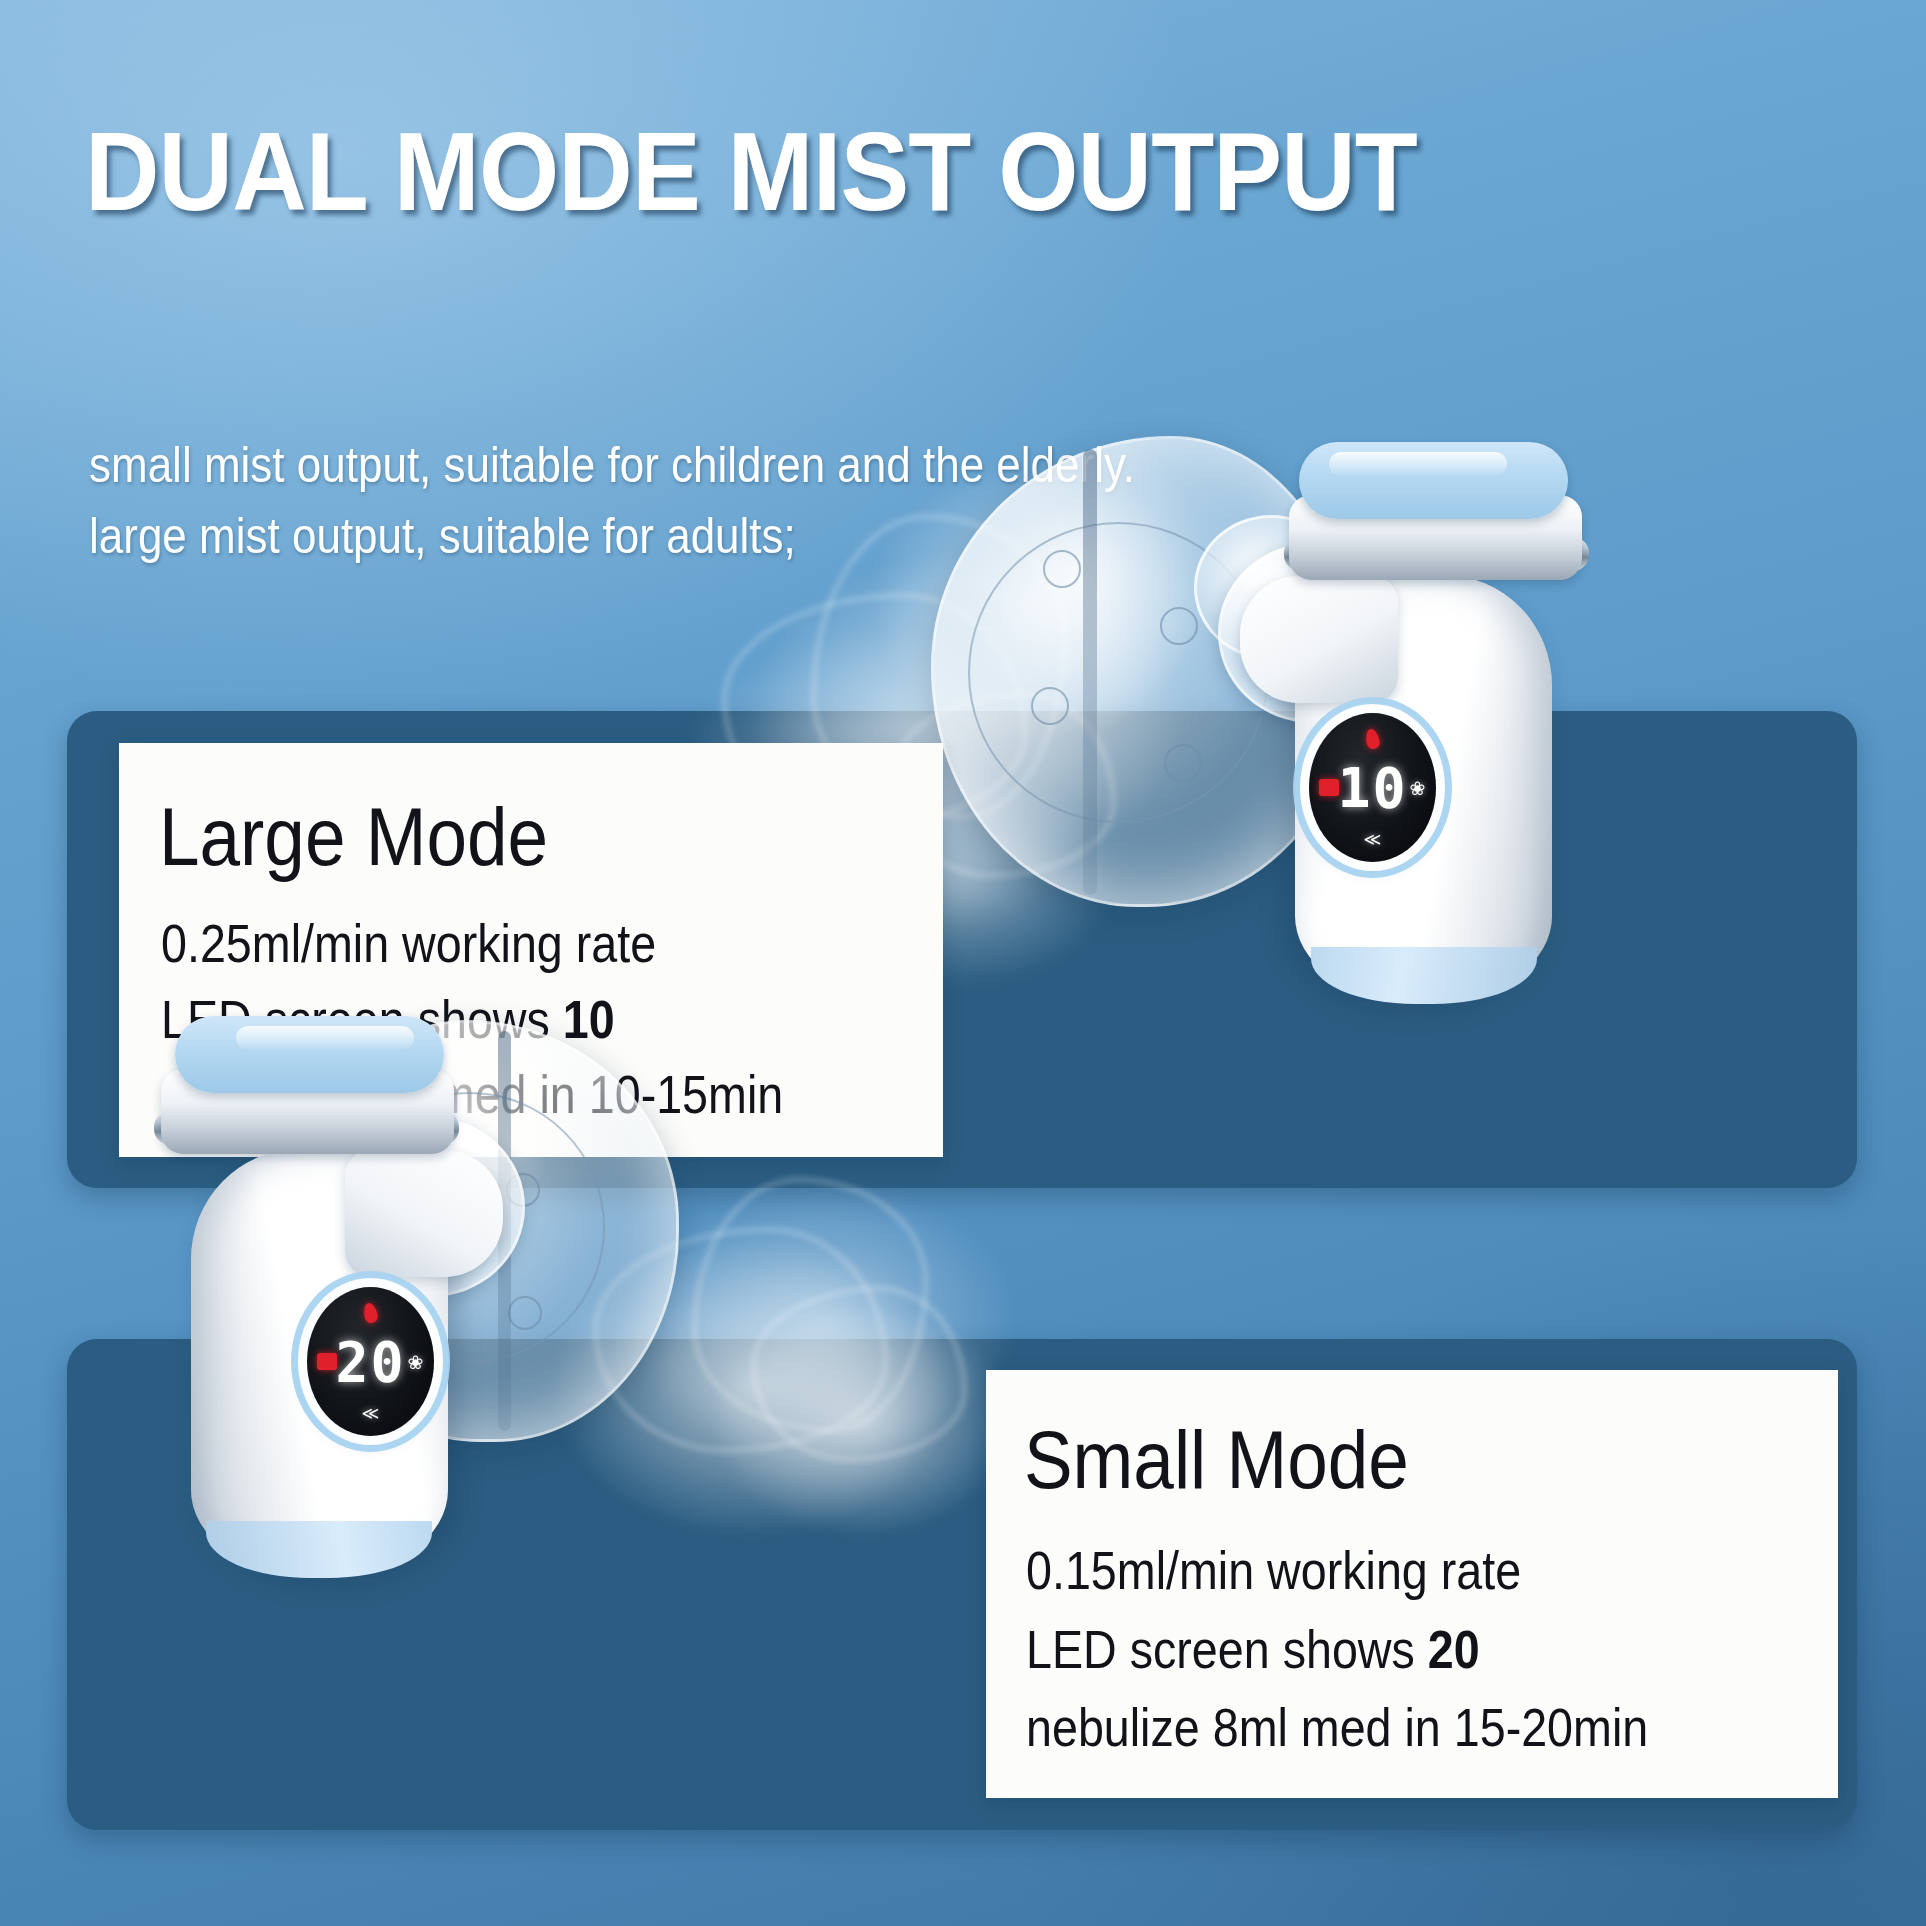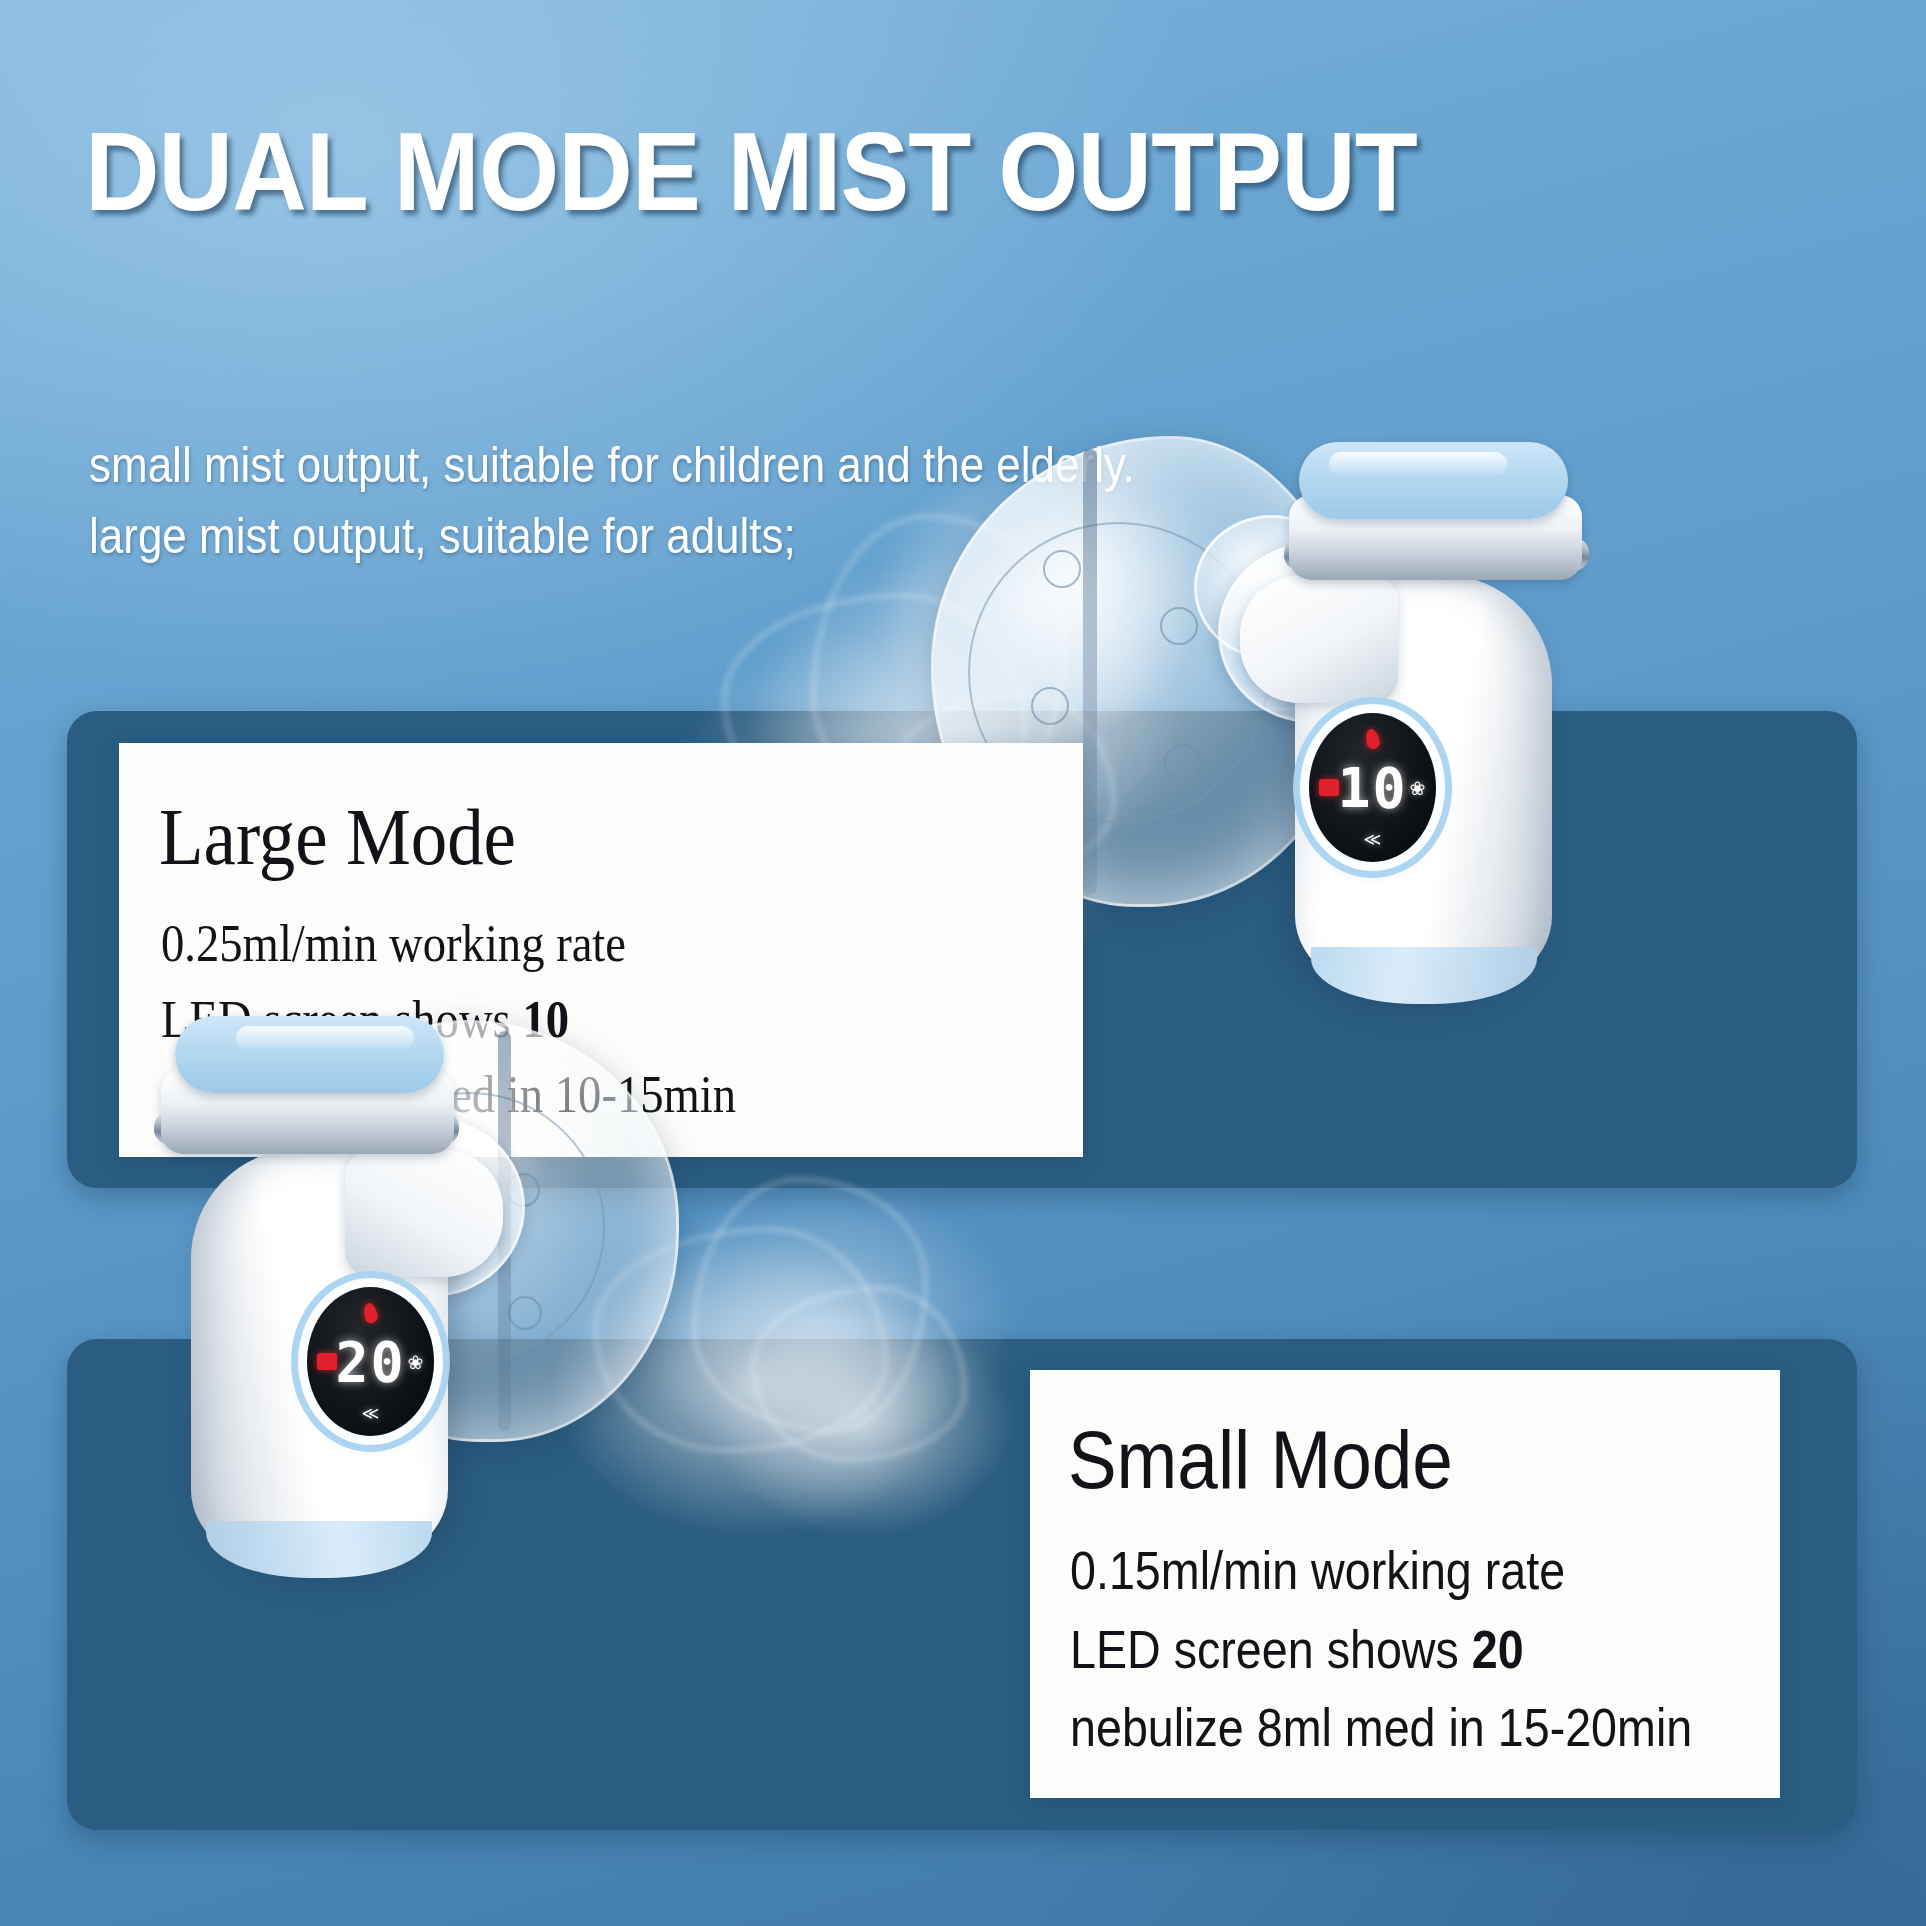--- a/index.html
+++ b/index.html
@@ -95,22 +95,22 @@
     box-shadow: 0 10px 26px rgba(20,52,80,0.32);
   }
   .band.large { left: 67px; top: 711px; width: 1790px; height: 477px; }
   .band.small { left: 67px; top: 1339px; width: 1790px; height: 491px; }
 
   .card {
     position: absolute;
     background: #fcfcfa;
     box-shadow: 0 6px 18px rgba(15,45,72,0.22);
   }
-  .card.large { left: 119px; top: 743px; width: 964px; height: 414px; font-family: Liberation Serif, serif; }
-  .card.small { left: 1030px; top: 1370px; width: 750px; height: 428px; }
+  .card.large { left: 119px; top: 743px; width: 824px; height: 414px; }
+  .card.small { left: 986px; top: 1370px; width: 852px; height: 428px; }
 
   .card-title {
     position: absolute;
     font-size: 81px;
     font-weight: 400;
     color: #111318;
     white-space: nowrap;
     transform: scaleX(0.90);
     transform-origin: left center;
   }

